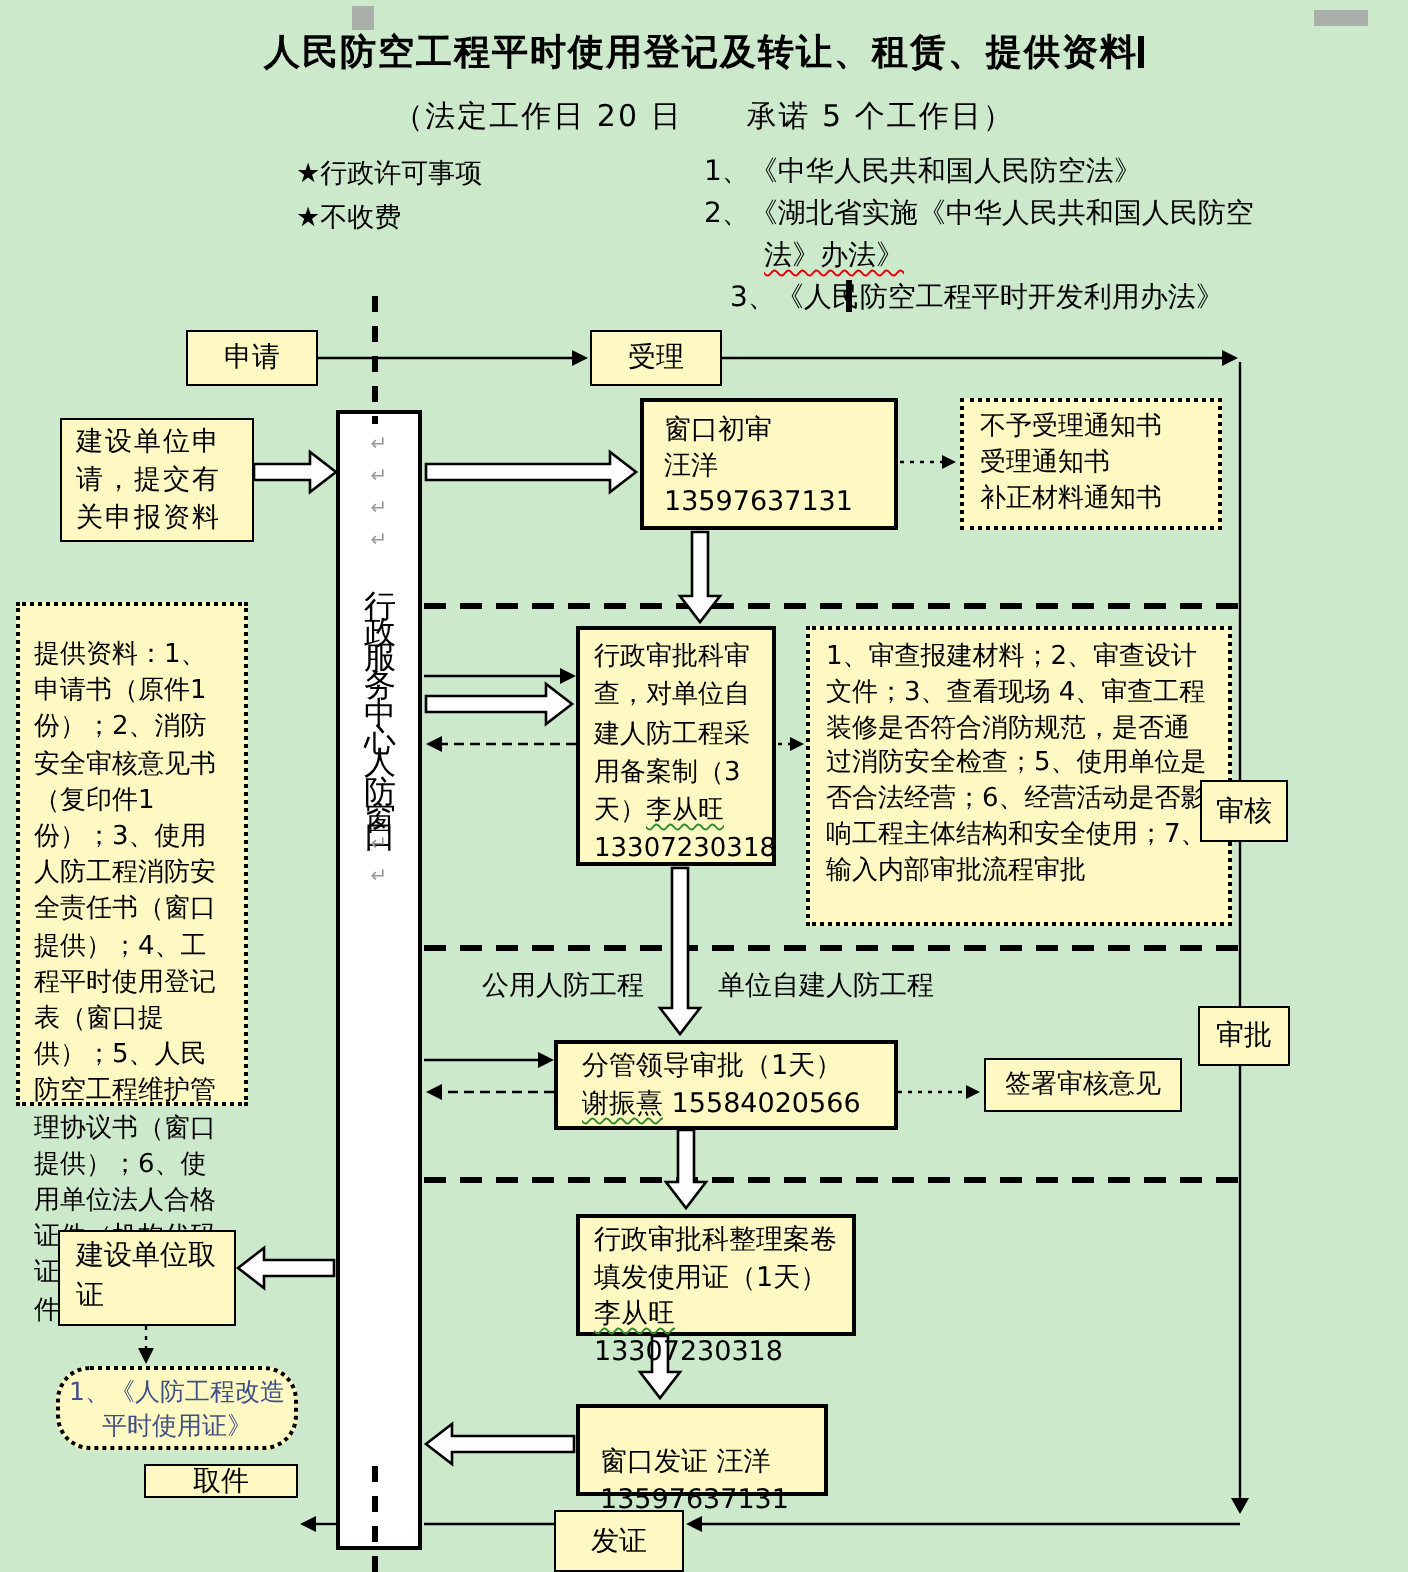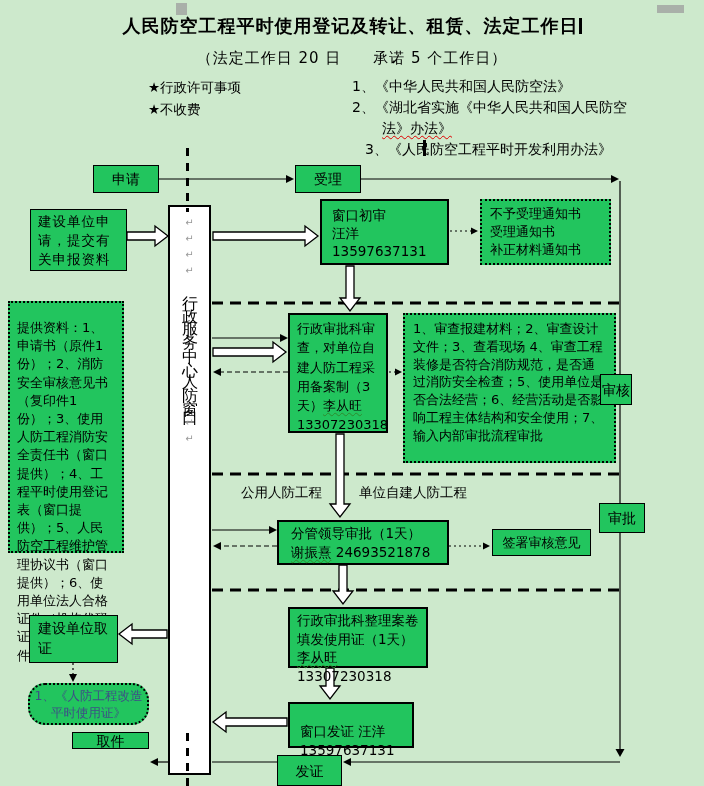--- a/index.html
+++ b/index.html
@@ -1,19 +1,19 @@
 <!DOCTYPE html>
 <html><head>
 <meta charset="utf-8">
 <style>
   html,body { margin:0; padding:0; }
   .page { position:relative; width:704px; height:786px; background:#cde9cc;
           font-family:"DejaVu Sans",sans-serif; color:#000; overflow:hidden; }
   .abs { position:absolute; }
-  .box { position:absolute; background:#22c55e; border:1px solid #000;
+  .box { position:absolute; background:#fef9c3; border:1px solid #000;
          box-sizing:border-box; font-size:13px; line-height:18px; z-index:3; }
   .thick  { border-width:2px; }
   .dotbox { border:2px dotted #000; }
   .cbox { display:flex; align-items:center; justify-content:center; text-align:center; }
   .f14 { font-size:14px; }
   .gw { text-decoration:underline wavy #2e8b2e; text-decoration-thickness:1px; text-underline-offset:2px; }
   .rw { text-decoration:underline wavy #e00000; text-decoration-thickness:1px; text-underline-offset:2px; }
   .pm { color:#989898; font-size:10px; line-height:16px; }
   .vdash { position:absolute; width:3px; z-index:6;
            background-image:repeating-linear-gradient(180deg,#000 0 8px,transparent 8px 15px); }
@@ -37,21 +37,21 @@
   .mark { position:absolute; background:#a9b0a9; z-index:1; }
 </style>
 </head>
 <body>
 
 <div class="page">
 
   <div class="mark" style="left:176px;top:3px;width:11px;height:12px"></div>
   <div class="mark" style="left:657px;top:5px;width:27px;height:8px"></div>
 
-  <div class="title"><span>人民防空工程平时使用登记及转让、租赁、法定工作日</span><span class="cursorbar"></span></div>
+  <div class="title"><span>人民防空工程平时使用登记及转让、租赁、提供资料</span><span class="cursorbar"></span></div>
   <div class="subtitle">（法定工作日 20 日　　承诺 5 个工作日）</div>
 
   <div class="abs bullets" style="left:104px;top:76px">
     <div>★行政许可事项</div>
     <div>★不收费</div>
   </div>
 
   <div class="abs laws" style="left:352px;top:76px;width:336px">
     <div>1、《中华人民共和国人民防空法》</div>
     <div>2、《湖北省实施《中华人民共和国人民防空</div>
@@ -142,29 +142,29 @@
   </div>
 
   <div class="box dotbox" style="left:8px;top:301px;width:116px;height:252px;padding:16px 7px;line-height:18.2px">提供资料：1、申请书（原件1份）；2、消防安全审核意见书（复印件1份）；3、使用人防工程消防安全责任书（窗口提供）；4、工程平时使用登记表（窗口提供）；5、人民防空工程维护管理协议书（窗口提供）；6、使用单位法人合格证件（机构代码证和身份证复印件）</div>
 
   <div class="box thick" style="left:288px;top:313px;width:100px;height:120px;padding:4px 7px;line-height:19.3px">
     <span>行政审批科审查，对单位自建人防工程采用备案制（3天）</span><span class="gw">李从旺</span> <span>13307230318</span>
   </div>
 
   <div class="box dotbox" style="left:403px;top:313px;width:213px;height:150px;padding:5px 8px;line-height:17.8px">1、审查报建材料；2、审查设计文件；3、查看现场 4、审查工程装修是否符合消防规范，是否通过消防安全检查；5、使用单位是否合法经营；6、经营活动是否影响工程主体结构和安全使用；7、输入内部审批流程审批</div>
 
-  <div class="box cbox f14" style="left:600px;top:374px;width:32px;height:31px">审核</div>
+  <div class="box cbox f14" style="left:600px;top:390px;width:44px;height:31px">审核</div>
   <div class="box cbox f14" style="left:599px;top:503px;width:46px;height:30px">审批</div>
 
   <div class="abs" style="left:241px;top:484px;font-size:13.5px;z-index:3">公用人防工程</div>
   <div class="abs" style="left:359px;top:484px;font-size:13.5px;z-index:3">单位自建人防工程</div>
 
   <div class="box thick" style="left:277px;top:520px;width:172px;height:45px;padding:2px 12px;font-size:13.5px;line-height:19px">
     <span>分管领导审批（1天）</span><br>
-    <span class="gw">谢振熹</span> <span>24693521878</span>
+    <span class="gw">谢振熹</span> <span>15584020566</span>
   </div>
 
   <div class="box cbox" style="left:492px;top:529px;width:99px;height:27px">签署审核意见</div>
 
   <div class="box thick" style="left:288px;top:607px;width:140px;height:61px;padding:2px 7px;font-size:13.5px;line-height:18.5px">
     <span>行政审批科整理案卷填发使用证（1天）</span><span class="gw">李从旺</span> <span>13307230318</span>
   </div>
 
   <div class="box thick" style="left:288px;top:702px;width:126px;height:46px;padding:18px 10px;font-size:13.5px;line-height:19px">
     <div>窗口发证 汪洋</div>

